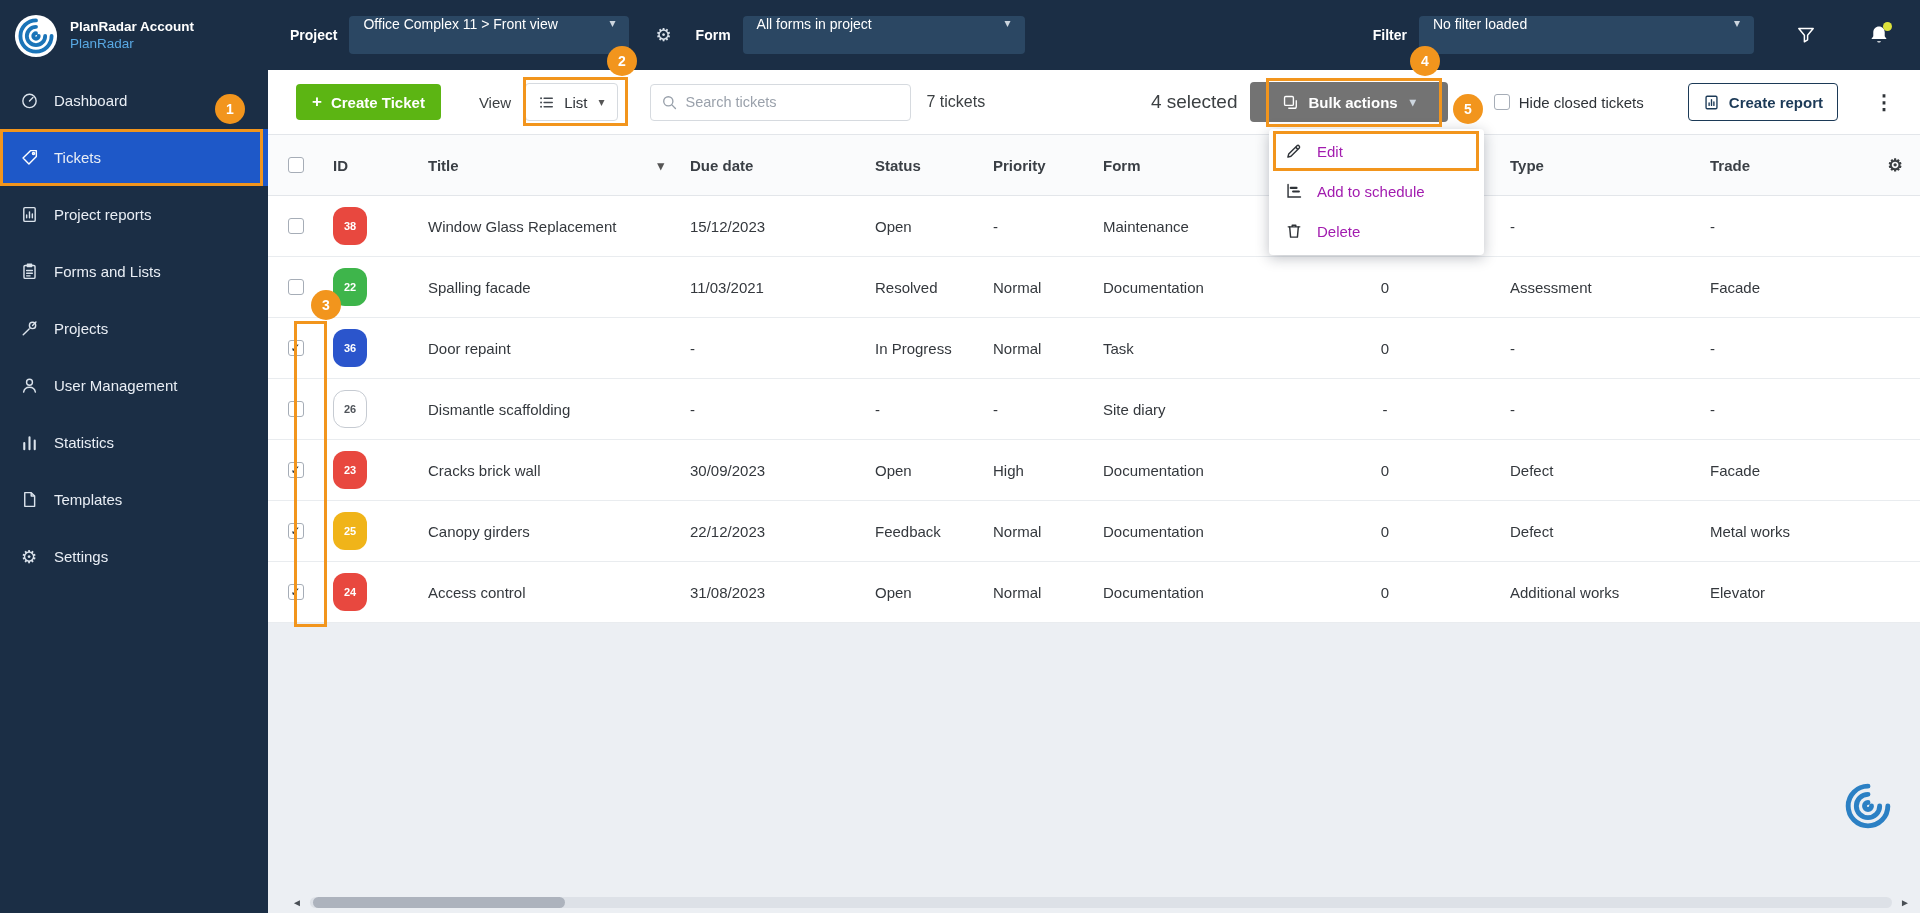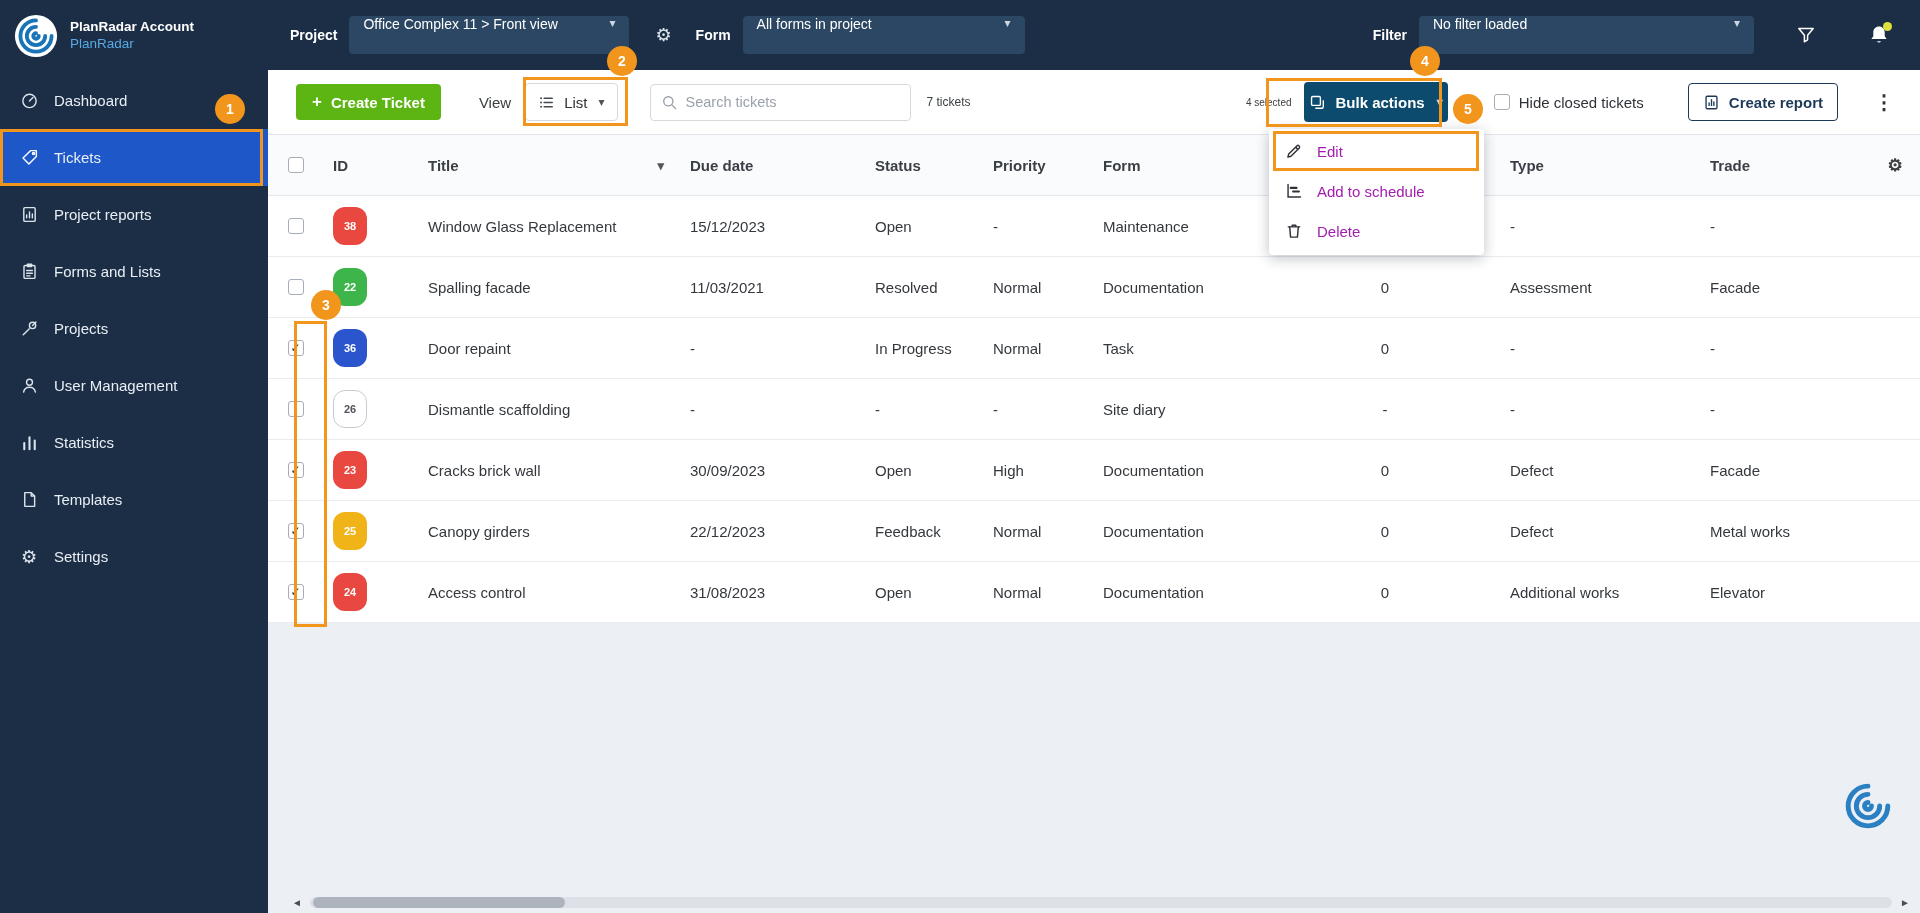--- a/index.html
+++ b/index.html
@@ -33,23 +33,23 @@
   
   .toolbar { height:65px; flex-shrink:0; background:#fff; border-bottom:1px solid #e3e6ea; display:flex; align-items:center; padding:0 26px 0 28px; }
   .btn-green { height:36px; display:flex; align-items:center; gap:9px; background:#5cb513; color:#fff; border:none; border-radius:4px; padding:0 16px; font-size:15px; font-weight:700; cursor:pointer; font-family:inherit; }
   .plus { font-size:17px; font-weight:700; }
   .view-label { margin-left:38px; font-size:15px; color:#3c4043; }
   .dd-white { margin-left:14px; height:38px; display:flex; align-items:center; gap:9px; background:#fff; border:1px solid #d6dadf; border-radius:4px; padding:14px 12px; font-size:15px; color:#2f3338; cursor:pointer; }
   .dd-white .caret { color:#555; margin-left:2px; }
   .search-box { margin-left:32px; width:261px; height:37px; display:flex; align-items:center; gap:8px; border:1px solid #d6dadf; border-radius:4px; padding:0 10px; background:#fff; }
   .search-box input { border:none; outline:none; flex:1; font-size:14.5px; font-family:inherit; color:#333; }
   .search-box input::placeholder { color:#9aa1ab; }
-  .tickets-count { margin-left:16px; font-size:12px; color:#3c4043; white-space:nowrap; }
-  .selected-count { margin-left:auto; font-size:10px; color:#3c4043; white-space:nowrap; }
-  .btn-bulk { margin-left:12px; height:40px; display:flex; align-items:center; gap:10px; background:#0c4a6e; color:#fff; border:none; border-radius:4px; padding:0 5px; font-size:15px; font-weight:700; cursor:pointer; font-family:inherit; }
+  .tickets-count { margin-left:16px; font-size:16px; color:#3c4043; white-space:nowrap; }
+  .selected-count { margin-left:auto; font-size:19px; color:#3c4043; white-space:nowrap; }
+  .btn-bulk { margin-left:12px; height:40px; display:flex; align-items:center; gap:10px; background:#737373; color:#fff; border:none; border-radius:4px; padding:0 32px; font-size:15px; font-weight:700; cursor:pointer; font-family:inherit; }
   .btn-bulk .caret { color:#cdd6df; margin-left:2px; }
   .hide-closed { margin-left:46px; display:flex; align-items:center; gap:9px; font-size:15px; color:#2f3338; cursor:pointer; white-space:nowrap; }
   .cb { width:16px; height:16px; background:#fff; border:1px solid #a6adb7; border-radius:3px; display:inline-flex; align-items:center; justify-content:center; font-size:12px; color:#1f2a37; flex-shrink:0; cursor:pointer; }
   .btn-report { margin-left:44px; height:38px; display:flex; align-items:center; gap:9px; background:#fff; color:#1c3a57; border:1px solid #1c3a57; border-radius:4px; padding:0 14px; font-size:15px; font-weight:700; cursor:pointer; font-family:inherit; }
   .kebab { margin-left:36px; font-size:20px; font-weight:700; color:#2f3338; cursor:pointer; }
 
   
   .tgrid { display:grid; grid-template-columns:55px 85px 272px 175px 120px 110px 195px 210px 210px 170px 50px; align-items:center; }
   .thead { height:61px; background:#fafbfc; border-bottom:1px solid #e3e6ea; font-size:15px; font-weight:700; color:#3a3f45; }
   .trow { height:61px; background:#fff; border-bottom:1px solid #e9ecef; font-size:15px; color:#34383d; }

